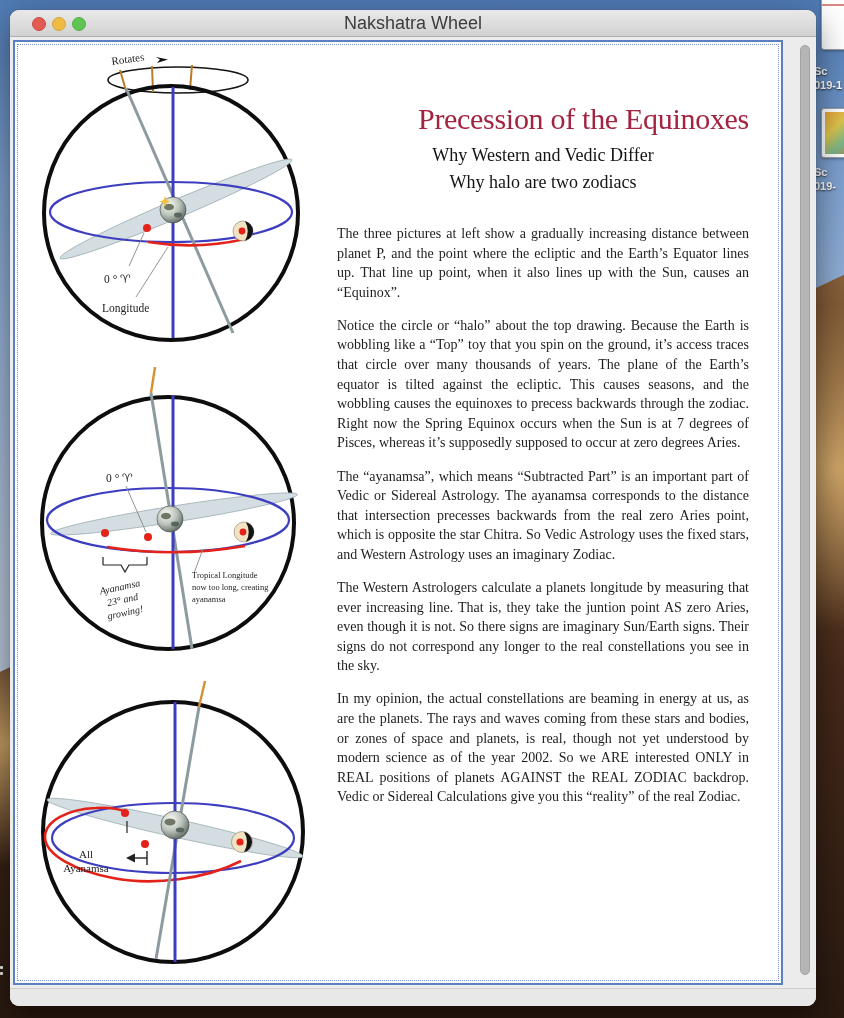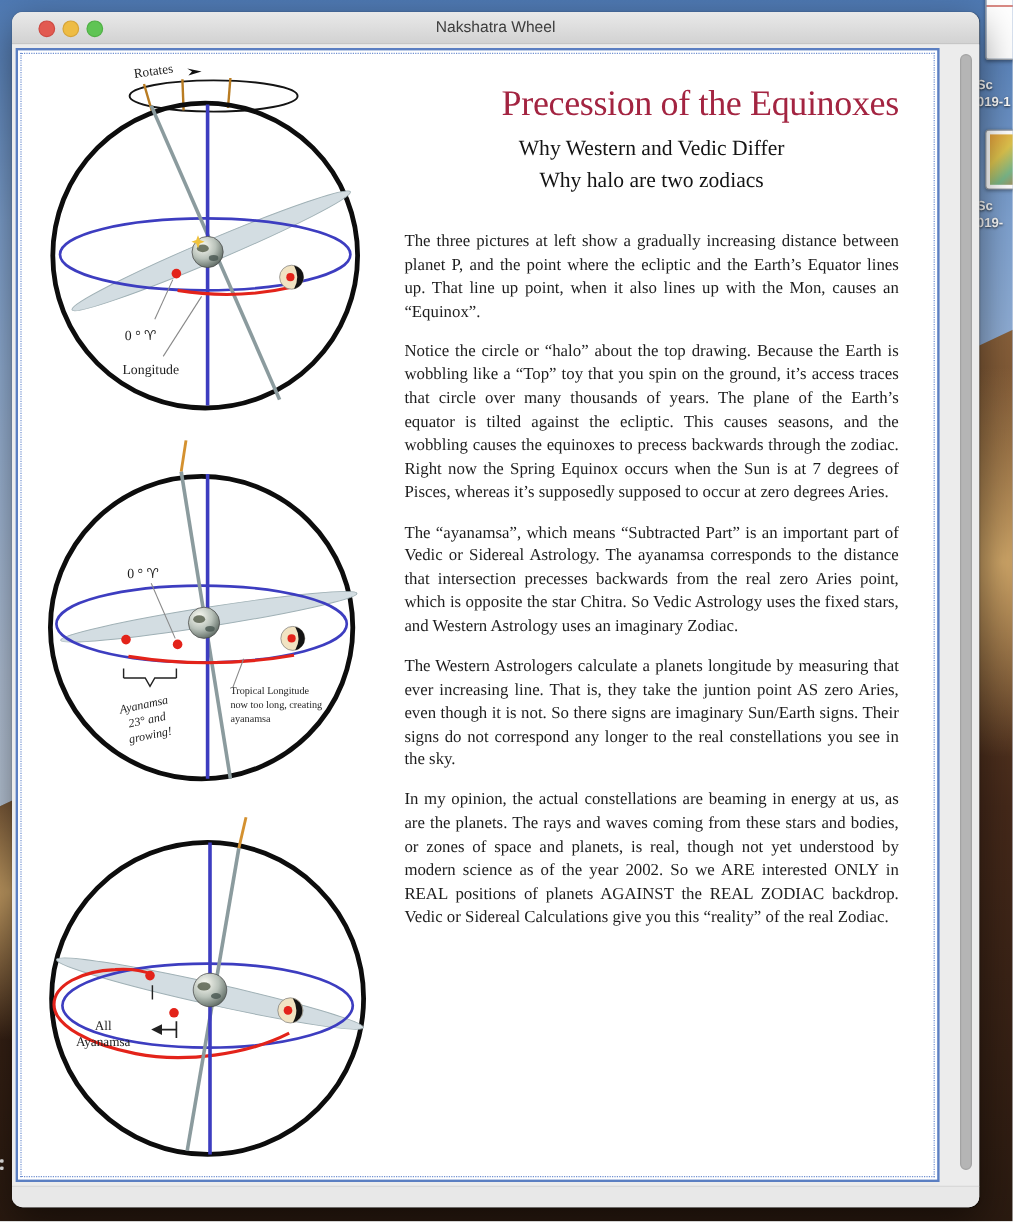--- a/index.html
+++ b/index.html
@@ -36,35 +36,35 @@
     position:absolute;left:0;top:0;right:0;height:26px;
     border-radius:9px 9px 0 0;
     background:linear-gradient(180deg,#e9e9e9,#d2d2d2);
     border-bottom:1px solid #b0b0b0;
   }
   .tl{position:absolute;top:7px;width:12px;height:12px;border-radius:50%;}
   .tl-close{left:22px;background:#e25a51;border:0.5px solid #ce4a43;}
   .tl-min{left:42px;background:#eebc44;border:0.5px solid #d6a438;}
   .tl-zoom{left:62px;background:#5fc454;border:0.5px solid #4fb044;}
   .wtitle{position:absolute;left:0;right:0;top:0;height:26px;line-height:26px;text-align:center;
-    font-size:13px;color:#3d3d3d;border-radius:10px;}
+    font-size:18px;color:#3d3d3d;border-radius:10px;}
   .content{position:absolute;left:0;top:27px;right:0;bottom:17px;background:#ececec;overflow:hidden;}
   .page{
     position:absolute;left:3px;top:3px;width:766px;height:941px;
     background:#fff;border:2px solid #5b7fc2;
   }
   .page::after{content:"";position:absolute;inset:2px;border:1px dotted #6f8fd0;pointer-events:none;}
   .footer{position:absolute;left:0;right:0;bottom:0;height:17px;background:#e8e8e8;
     border-top:1px solid #cfcfcf;border-radius:0 0 9px 9px;}
   .sbar{position:absolute;top:8px;bottom:8px;right:6px;width:10px;}
   .sthumb{position:absolute;top:0;bottom:6px;left:0;width:10px;border-radius:5px;
     background:#b5b5b5;border:1px solid #a3a3a3;box-sizing:border-box;}
 
   
-  .article{position:absolute;left:322px;top:28px;width:412px;font-family:"Liberation Serif",serif;}
+  .article{position:absolute;left:322px;top:60px;width:412px;font-family:"Liberation Serif",serif;}
   .article h1{margin:0 0 6px;font-weight:normal;font-size:30px;letter-spacing:-0.3px;
     color:#a32441;text-align:right;}
   .sub{font-size:18px;line-height:27px;text-align:center;color:#141414;}
   .article p{font-size:14px;line-height:19.6px;text-align:justify;color:#1d1d1d;margin:13.5px 0 0;}
   .article p.first{margin-top:28px;}
 
   .dgm{position:absolute;}
   .dgm text{font-family:"Liberation Serif","DejaVu Sans",serif;fill:#1d1d1d;}
 </style>
 </head>
@@ -219,21 +219,21 @@
           <g font-size="11" text-anchor="middle">
             <text x="48" y="180">All</text>
             <text x="48" y="194">Ayanamsa</text>
           </g>
         </svg>
 
         <div class="article">
           <h1>Precession of the Equinoxes</h1>
           <div class="sub">Why Western and Vedic Differ</div>
           <div class="sub">Why halo are two zodiacs</div>
-          <p class="first">The three pictures at left show a gradually increasing distance between planet P, and the point where the ecliptic and the Earth’s Equator lines up. That line up point, when it also lines up with the Mon, causes an “Equinox”.</p>
+          <p class="first">The three pictures at left show a gradually increasing distance between planet P, and the point where the ecliptic and the Earth’s Equator lines up. That line up point, when it also lines up with the Sun, causes an “Equinox”.</p>
           <p>Notice the circle or “halo” about the top drawing. Because the Earth is wobbling like a “Top” toy that you spin on the ground, it’s access traces that circle over many thousands of years. The plane of the Earth’s equator is tilted against the ecliptic. This causes seasons, and the wobbling causes the equinoxes to precess backwards through the zodiac. Right now the Spring Equinox occurs when the Sun is at 7 degrees of Pisces, whereas it’s supposedly supposed to occur at zero degrees Aries.</p>
           <p>The “ayanamsa”, which means “Subtracted Part” is an important part of Vedic or Sidereal Astrology. The ayanamsa corresponds to the distance that intersection precesses backwards from the real zero Aries point, which is opposite the star Chitra. So Vedic Astrology uses the fixed stars, and Western Astrology uses an imaginary Zodiac.</p>
           <p>The Western Astrologers calculate a planets longitude by measuring that ever increasing line. That is, they take the juntion point AS zero Aries, even though it is not. So there signs are imaginary Sun/Earth signs. Their signs do not correspond any longer to the real constellations you see in the sky.</p>
           <p>In my opinion, the actual constellations are beaming in energy at us, as are the planets. The rays and waves coming from these stars and bodies, or zones of space and planets, is real, though not yet understood by modern science as of the year 2002. So we ARE interested ONLY in REAL positions of planets AGAINST the REAL ZODIAC backdrop. Vedic or Sidereal Calculations give you this “reality” of the real Zodiac.</p>
         </div>
       </div>
 
       <div class="sbar">
         <div class="sthumb"></div>
       </div>

